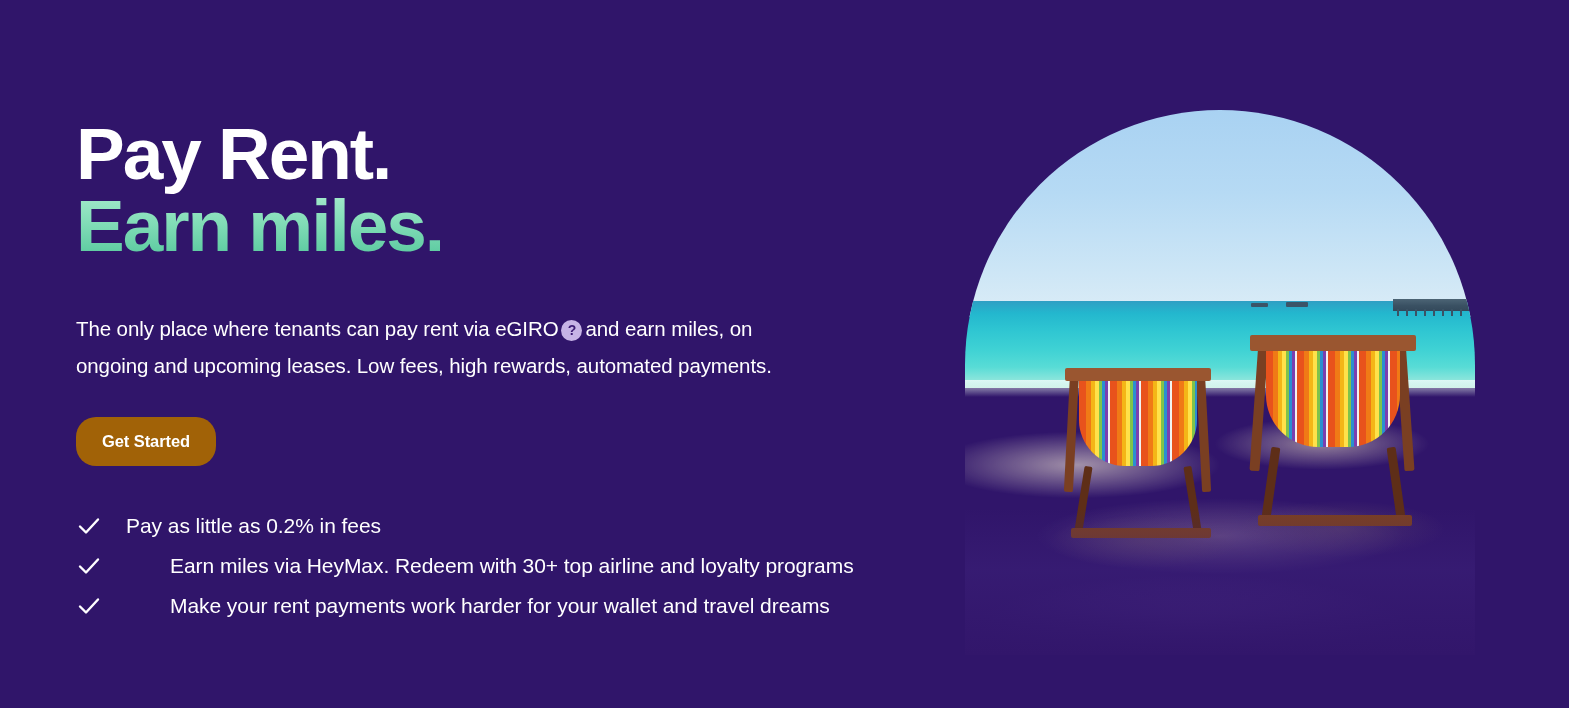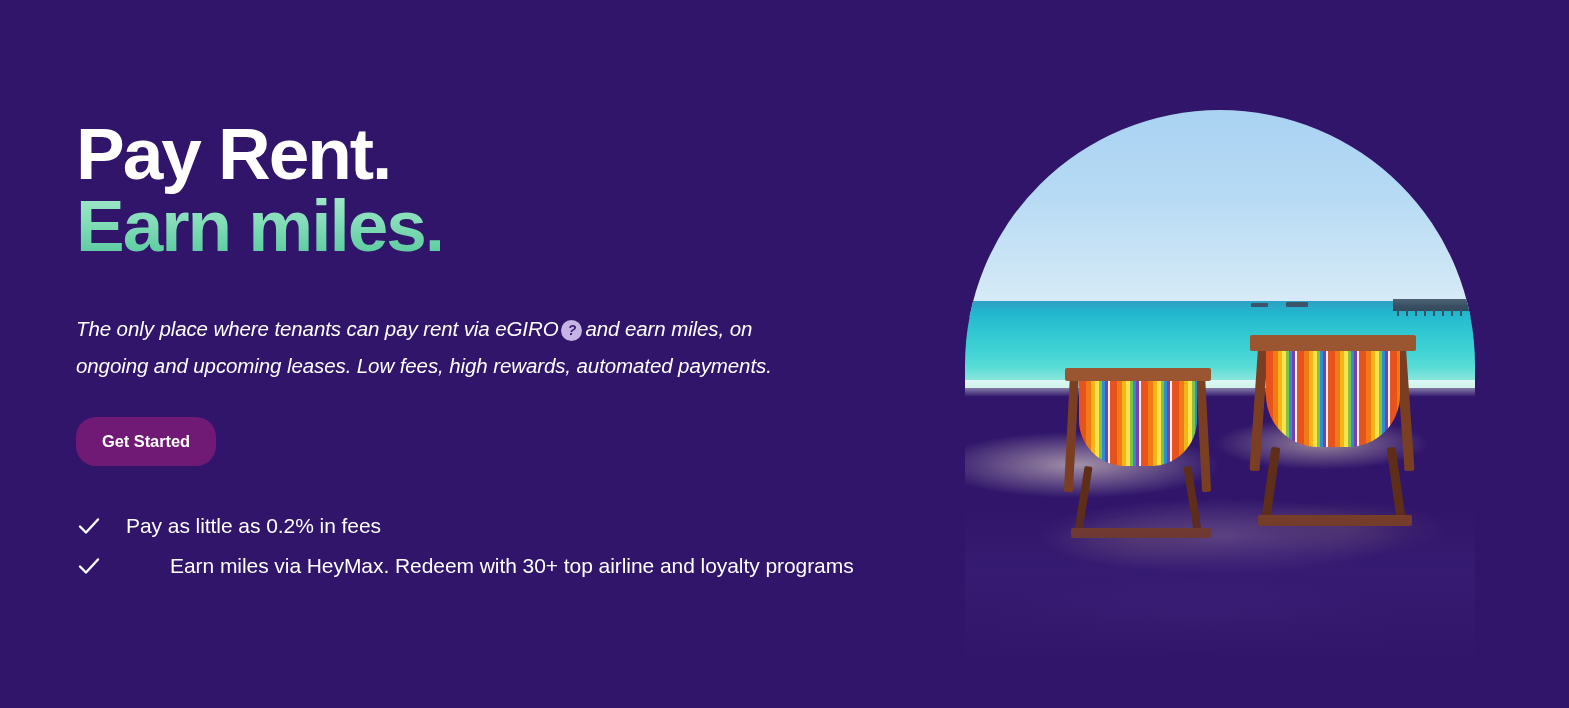--- a/index.html
+++ b/index.html
@@ -36,21 +36,20 @@
   }
 
   .subtitle {
     margin-top:50px;
     width:706px;
     font-size:20.5px;
     line-height:1.80;
     color:#FFFFFF;
     font-weight:400;
     letter-spacing:-0.005em;
-    font-style:italic;
   }
 
   .help-icon {
     display:inline-flex;
     align-items:center;
     justify-content:center;
     width:21px; height:21px;
     border-radius:50%;
     background:#C7B4E6;
     color:#3A1A72;
@@ -65,21 +64,21 @@
 
   .cta {
     display:inline-flex;
     align-items:center;
     justify-content:center;
     margin-top:32px;
     padding:0 26px;
     height:49px;
     border:none;
     border-radius:20px;
-    background:#701a75;
+    background:#a16207;
     color:#FFFFFF;
     font-size:16.5px;
     font-weight:700;
     letter-spacing:-0.005em;
     cursor:pointer;
     font-family:"Liberation Sans", sans-serif;
   }
 
   .features { margin-top:40px; list-style:none; }
   .feature {
@@ -247,20 +246,26 @@
         <span class="feature-label">Pay as little as 0.2% in fees</span>
       </li>
 
       <li class="feature">
         <svg class="check" viewBox="0 0 26 26">
           <path d="M4 13.5 L10 19.5 L22 6.5" fill="none" stroke="#FFFFFF" stroke-width="2.4" stroke-linecap="round" stroke-linejoin="round"></path>
         </svg>
         <span class="feature-label">Earn miles via HeyMax. Redeem with 30+ top airline and loyalty programs</span>
       </li>
 
+      <li class="feature">
+        <svg class="check" viewBox="0 0 26 26">
+          <path d="M4 13.5 L10 19.5 L22 6.5" fill="none" stroke="#FFFFFF" stroke-width="2.4" stroke-linecap="round" stroke-linejoin="round"></path>
+        </svg>
+        <span class="feature-label">Make your rent payments work harder for your wallet and travel dreams</span>
+      </li>
 
     </ul>
   </div>
 
   <div class="arch">
     <div class="scene">
 
       <div class="sky"></div>
       <div class="sea"></div>
 

